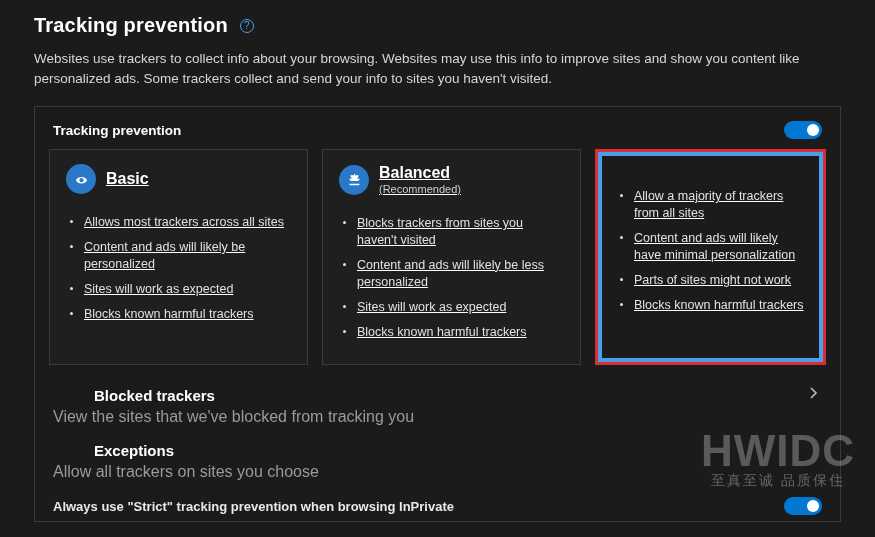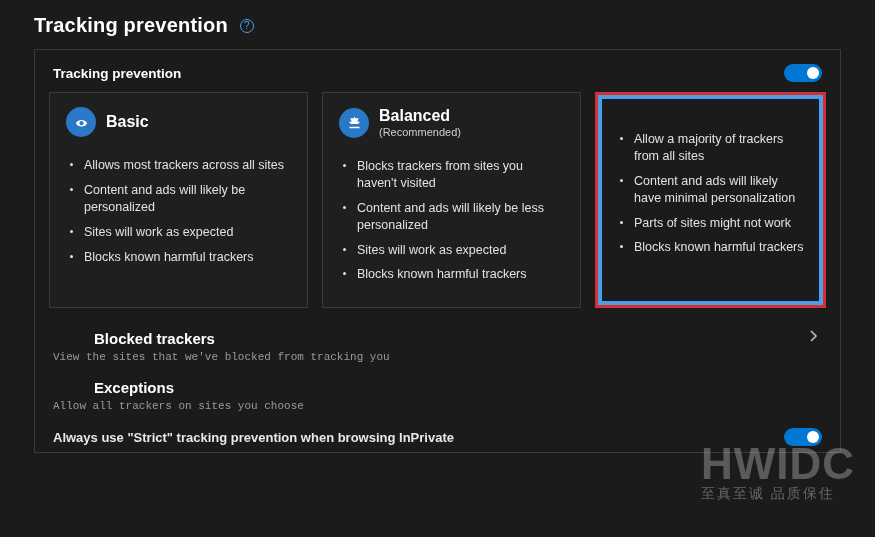--- a/index.html
+++ b/index.html
@@ -74,20 +74,21 @@
       height: 12px;
       background: #fff;
       border-radius: 50%;
       top: 3px;
       right: 3px;
     }
     .cards {
       display: flex;
       gap: 14px;
       margin-bottom: 16px;
+      text-decoration: underline;
     }
     .card {
       flex: 1;
       border: 1px solid #3a3a3a;
       padding: 14px 16px 16px 16px;
       background: #1f1f1f;
       cursor: pointer;
       min-height: 200px;
     }
     .card.selected-wrap {
@@ -155,24 +156,23 @@
       position: relative;
       cursor: pointer;
     }
     .link-title {
       font-size: 15px;
       font-weight: 600;
       color: #fff;
       padding-left: 41px;
     }
     .link-desc {
-      font-size: 11px;
+      font-size: 16px;
       color: #9a9a9a;
       margin-top: 4px;
-      font-family: Liberation Mono, monospace;
     }
     .chevron {
       position: absolute;
       right: 6px;
       top: 6px;
       width: 12px;
       height: 12px;
     }
     .chevron svg { width: 12px; height: 12px; stroke: #bdbdbd; fill: none; stroke-width: 1.6; }
     .inprivate-row {
@@ -182,22 +182,22 @@
       padding: 6px 4px 6px 4px;
     }
     .inprivate-label {
       font-size: 13px;
       font-weight: 600;
       color: #e8e8e8;
     }
     .watermark {
       position: absolute;
       right: 20px;
-      bottom: 34px;
-      text-align: left;
+      bottom: 47px;
+      text-align: center;
       pointer-events: none;
     }
     .wm-big {
       font-size: 44px;
       font-weight: 700;
       letter-spacing: 1px;
       color: rgba(255,255,255,0.28);
     }
     .wm-small {
       font-size: 14px;
@@ -207,20 +207,21 @@
     }
   </style>
 </head>
 <body>
 
 <div class="page">
   <div class="title-row">
     <div class="page-title">Tracking prevention</div>
     <span class="help-icon">?</span>
   </div>
+  <div class="page-desc">Websites use trackers to collect info about your browsing. Websites may use this info to improve sites and show you content like personalized ads. Some trackers collect and send your info to sites you haven't visited.</div>
 
   <div class="panel">
     <div class="panel-header">
       <div class="panel-title">Tracking prevention</div>
       <div class="toggle"></div>
     </div>
 
     <div class="cards">
 
       <div class="card">

